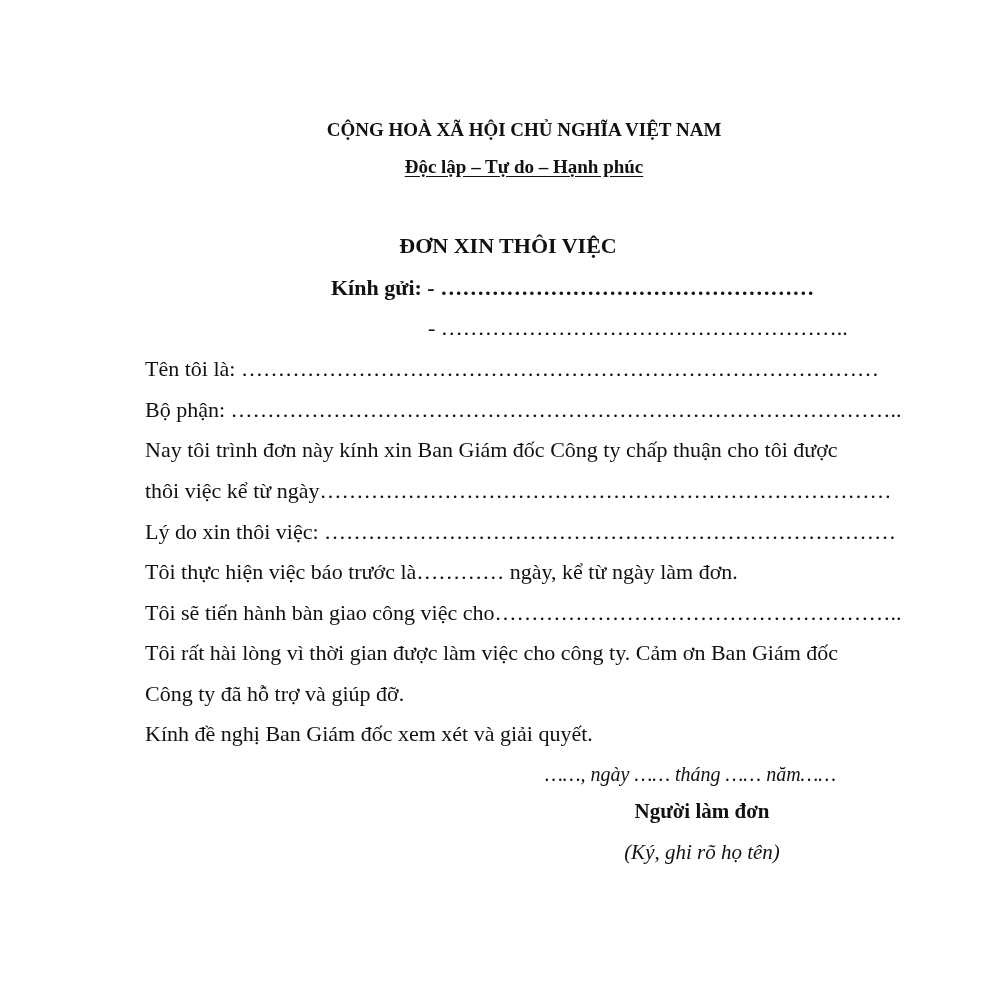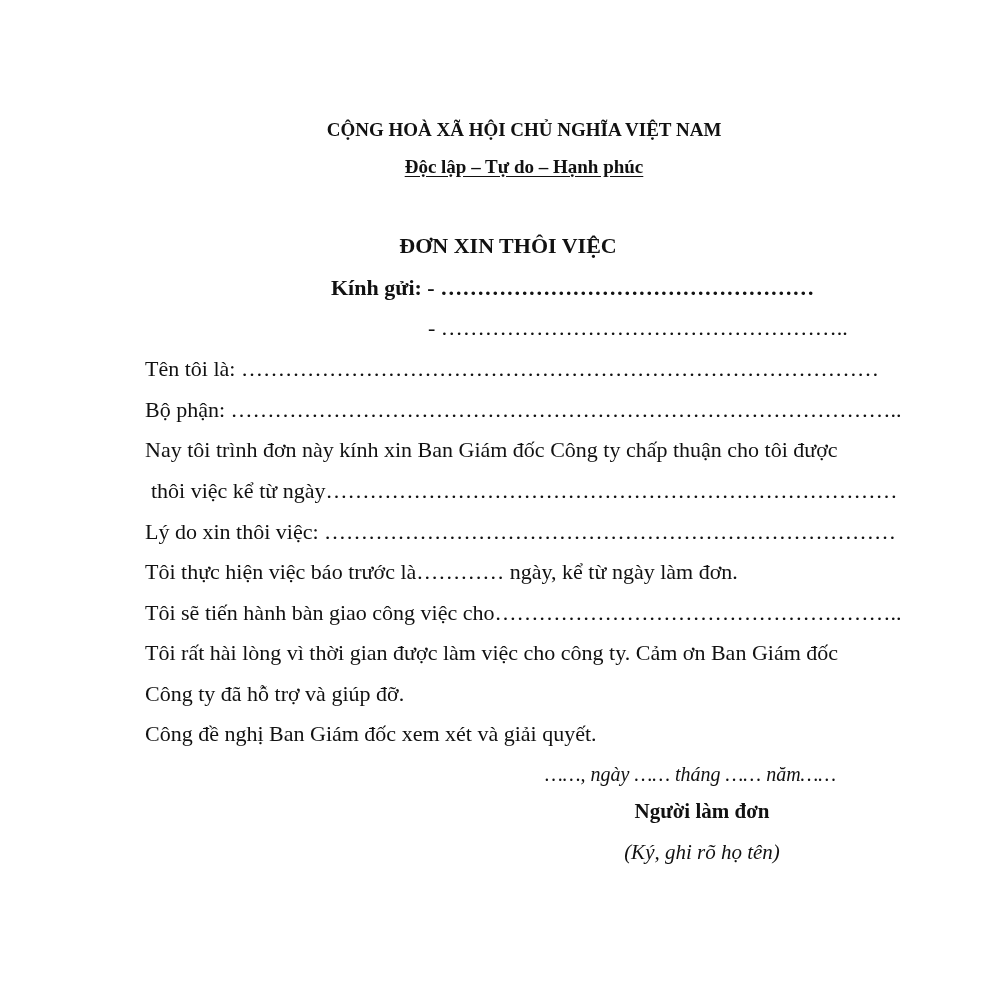--- a/index.html
+++ b/index.html
@@ -50,21 +50,21 @@
     }
     .body-text {
       font-size: 22px;
     }
     .kinh-gui-1 { left: 331px; top: 277px; font-weight: bold; }
     .kinh-gui-2 { left: 428px; top: 317px; }
     .line { left: 145px; text-align: center; }
     .l1 { top: 358px; }
     .l2 { top: 399px; }
     .l3 { top: 439px; }
-    .l4 { top: 480px; margin-left: 6px; }
+    .l4 { top: 480px; }
     .l5 { top: 521px; }
     .l6 { top: 561px; }
     .l7 { top: 602px; }
     .l8 { top: 642px; }
     .l9 { top: 683px; }
     .l10 { top: 723px; }
     .date-line {
       left: 545px; top: 764px;
       font-style: italic;
       font-size: 20px;
@@ -99,19 +99,19 @@
 
   <div class="abs body-text line l1">Tên tôi là: ……………………………………………………………………………</div>
   <div class="abs body-text line l2">Bộ phận: ………………………………………………………………………………..</div>
   <div class="abs body-text line l3">Nay tôi trình đơn này kính xin Ban Giám đốc Công ty chấp thuận cho tôi được</div>
   <div class="abs body-text line l4">thôi việc kể từ ngày……………………………………………………………………</div>
   <div class="abs body-text line l5">Lý do xin thôi việc: ……………………………………………………………………</div>
   <div class="abs body-text line l6">Tôi thực hiện việc báo trước là………… ngày, kể từ ngày làm đơn.</div>
   <div class="abs body-text line l7">Tôi sẽ tiến hành bàn giao công việc cho………………………………………………..</div>
   <div class="abs body-text line l8">Tôi rất hài lòng vì thời gian được làm việc cho công ty. Cảm ơn Ban Giám đốc</div>
   <div class="abs body-text line l9">Công ty đã hỗ trợ và giúp đỡ.</div>
-  <div class="abs body-text line l10">Công đề nghị Ban Giám đốc xem xét và giải quyết.</div>
+  <div class="abs body-text line l10">Kính đề nghị Ban Giám đốc xem xét và giải quyết.</div>
 
   <div class="abs date-line">……, ngày …… tháng …… năm……</div>
   <div class="abs signer">Người làm đơn</div>
   <div class="abs sign-note">(Ký, ghi rõ họ tên)</div>
 
 </div>
 
 </body></html>

